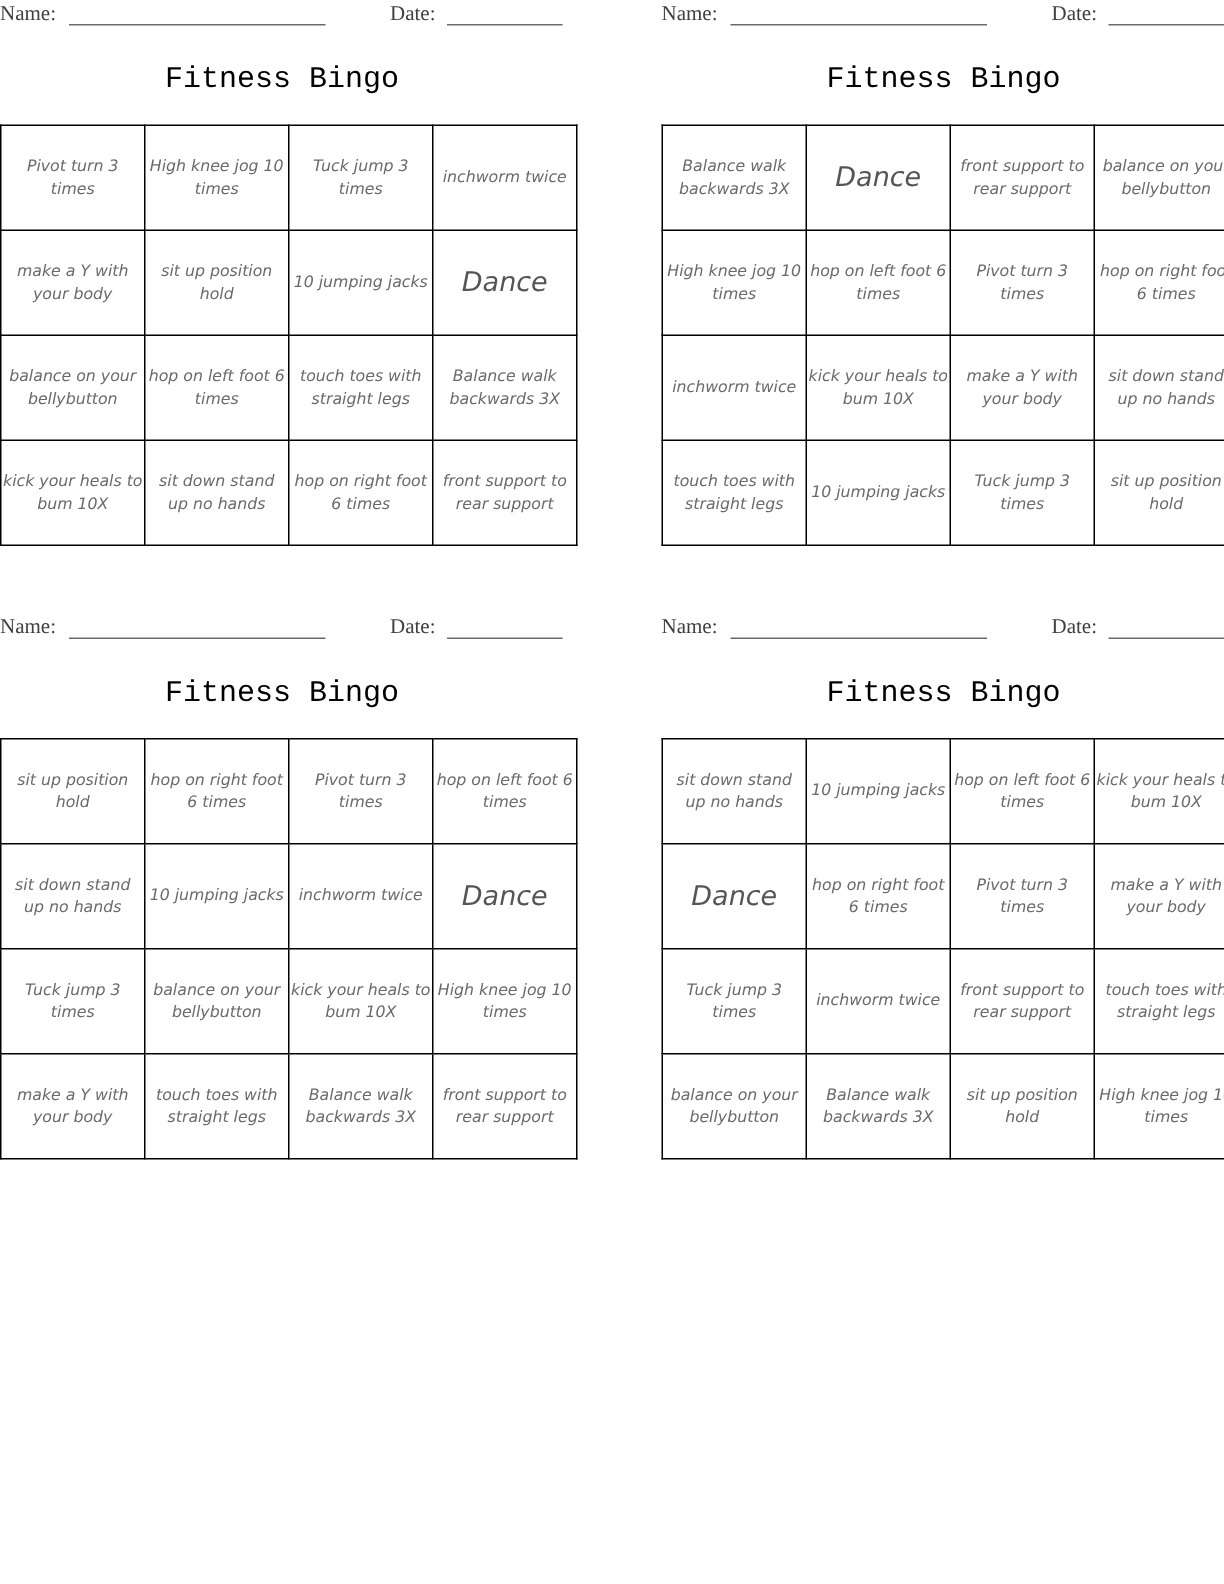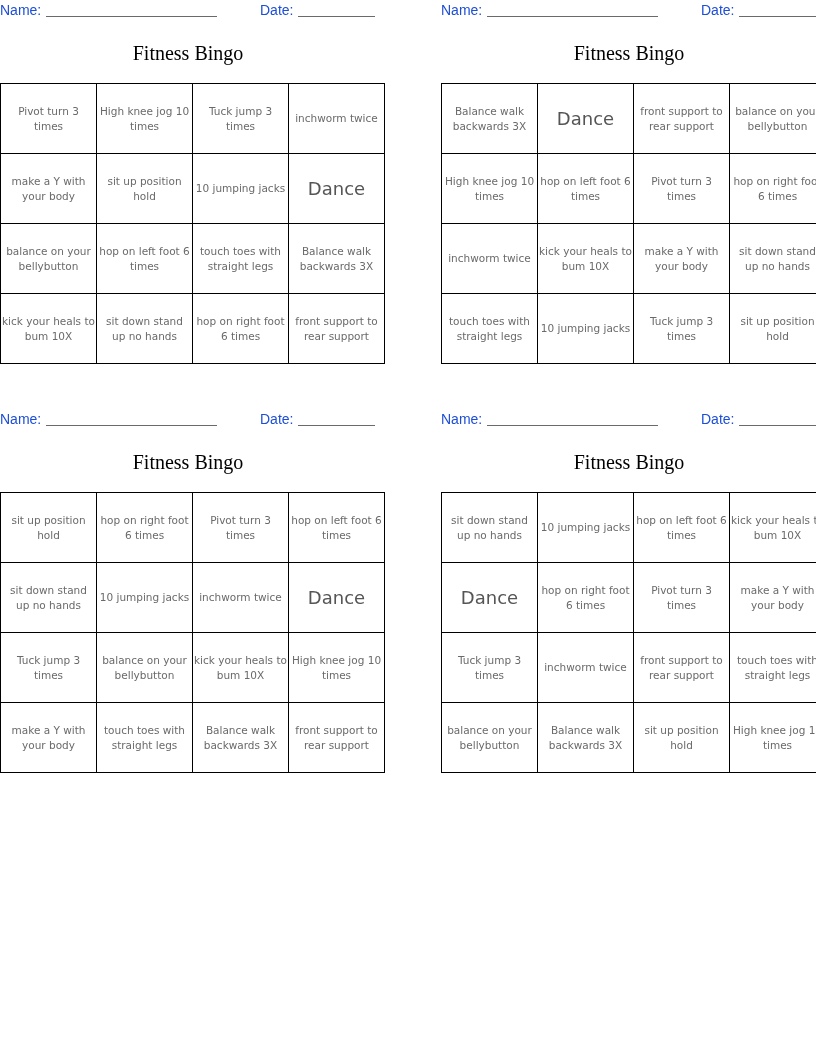--- a/index.html
+++ b/index.html
@@ -16,47 +16,48 @@
     .card {
       position: absolute;
       width: 376px;
     }
     .header-line {
       position: absolute;
       top: 0;
       left: 0;
       width: 376px;
       height: 20px;
-      font-family: Liberation Sans, sans-serif;
+      font-family: Liberation Serif, serif;
       font-size: 14px;
-      color: #1d4ed8;
+      color: #404040;
       padding-left: 40px;
     }
     .name-label { position: absolute; left: 0; top: 2px; }
     .name-line  { position: absolute; left: 46px; top: 16px; width: 171px; border-bottom: 1px solid #6a6a6a; }
     .date-label { position: absolute; left: 260px; top: 2px; }
     .date-line  { position: absolute; left: 298px; top: 16px; width: 77px; border-bottom: 1px solid #6a6a6a; }
     .title {
       position: absolute;
       top: 42px;
       left: 0;
       width: 376px;
       text-align: center;
-      font-family: Liberation Serif, serif;
+      font-family: Liberation Mono, monospace;
       font-size: 20px;
       color: #000000;
     }
     .grid {
       position: absolute;
       top: 83px;
       left: 0;
       width: 375px;
       height: 280px;
       border-collapse: collapse;
       table-layout: fixed;
+      font-style: italic;
     }
     .grid td {
       border: 1px solid #000000;
       width: 93px;
       height: 69px;
       padding: 0 1px;
       text-align: center;
       vertical-align: middle;
       font-family: "DejaVu Sans", sans-serif;
       font-size: 10.5px;

